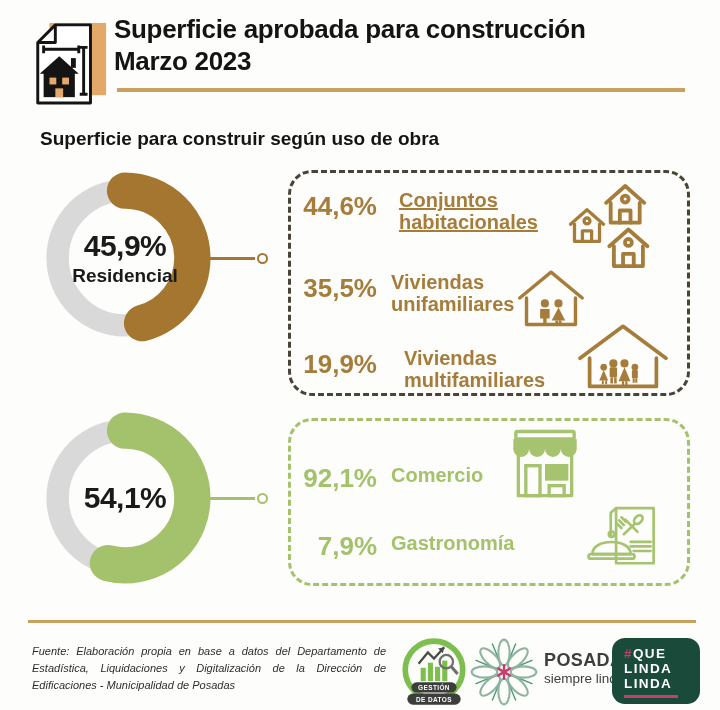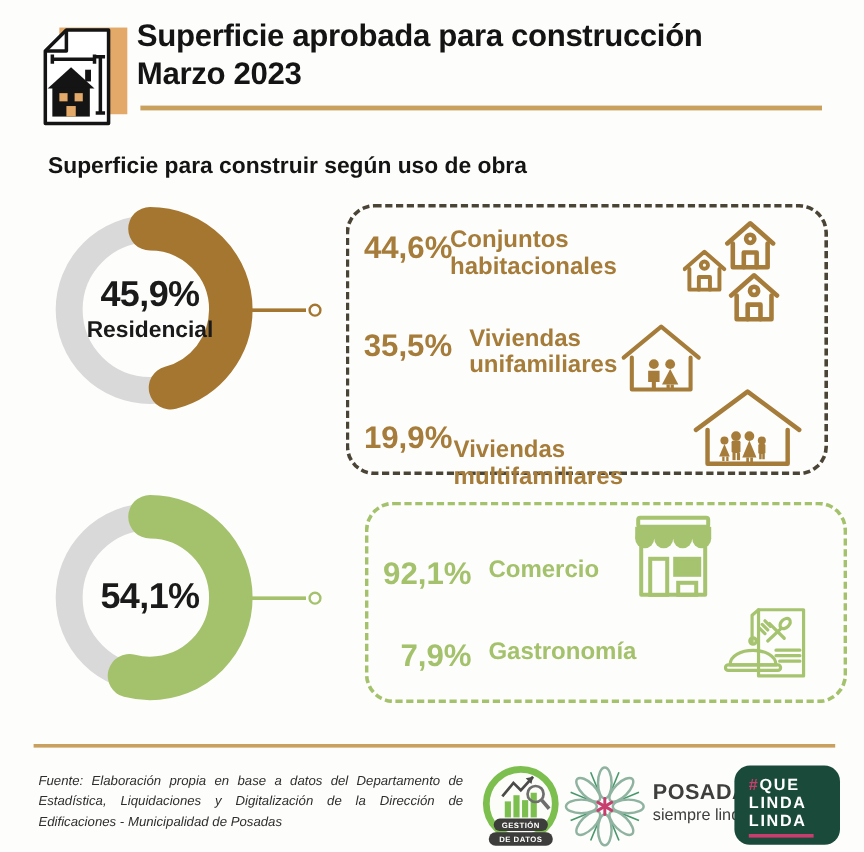--- a/index.html
+++ b/index.html
@@ -34,21 +34,21 @@
   .connector .dot{position:absolute;right:0;top:0.5px;width:11px;height:11px;border-radius:50%;
     box-sizing:border-box;background:#FDFDFB;}
   #connector-1 .line{background:#A5762F;}
   #connector-1 .dot{border:2.5px solid #A5762F;}
   #connector-2 .line{background:#A4C16C;}
   #connector-2 .dot{border:2.5px solid #A4C16C;}
 
   
   .dash-box{position:absolute;box-sizing:border-box;border-radius:24px;}
   #box-1{left:288px;top:170px;width:402px;height:226px;border:3px dashed #4A4436;}
-  #box-2{left:304px;top:418px;width:402px;height:168px;border:3px dashed #A4C16C;}
+  #box-2{left:288px;top:418px;width:402px;height:168px;border:3px dashed #A4C16C;}
   .bx-val{position:absolute;width:74px;text-align:right;font-size:26px;font-weight:800;}
   .bx-label{position:absolute;font-size:20px;font-weight:800;line-height:1.12;width:168px;}
   .brown-t{color:#A67C3B;}
   .green-t{color:#A4C16C;}
   .bx-icon{position:absolute;}
 
   
   #divider{position:absolute;left:28px;top:620px;width:668px;height:3px;background:#C9A05E;}
   #source{position:absolute;left:32px;top:632px;width:354px;font-size:11px;font-style:italic;
     color:#2E2E2E;line-height:1.55;text-align:justify;font-family:"Liberation Sans",sans-serif;}
@@ -100,54 +100,54 @@
       <div class="donut-label">Residencial</div>
     </div>
   </div>
   <div class="connector" id="connector-1">
     <div class="line"></div>
     <div class="dot"></div>
   </div>
 
   <div class="dash-box" id="box-1">
     <div class="bx-val brown-t" style="left:12px;top:18px;">44,6%</div>
-    <div class="bx-label brown-t" style="left:84px;top:16px;">Conjuntos habitacionales</div>
+    <div class="bx-label brown-t" style="left:108px;top:16px;text-decoration:underline;">Conjuntos habitacionales</div>
     <svg class="bx-icon" style="left:278px;top:10px;width:84px;height:90px;" viewBox="0 0 104 112">
       <defs>
         <g id="lil-house" fill="none" stroke="#A67C3B" stroke-width="5" stroke-linecap="round" stroke-linejoin="round">
           <path d="M2,26 L27,4 L52,26"></path>
           <path d="M8,26 V52 H46 V26"></path>
           <circle cx="27" cy="21" r="4.5"></circle>
           <path d="M20,52 V36 H34 V52"></path>
         </g>
       </defs>
       <use href="#lil-house" transform="translate(0,30) scale(0.82)"></use>
       <use href="#lil-house" transform="translate(44,0) scale(0.95)"></use>
       <use href="#lil-house" transform="translate(48,54) scale(0.95)"></use>
     </svg>
 
-    <div class="bx-val brown-t" style="left:12px;top:100px;text-align:center;">35,5%</div>
+    <div class="bx-val brown-t" style="left:12px;top:100px;">35,5%</div>
     <div class="bx-label brown-t" style="left:100px;top:98px;">Viviendas unifamiliares</div>
     <svg class="bx-icon" style="left:226px;top:94px;width:68px;height:62px;" viewBox="0 0 100 90">
       <g fill="none" stroke="#A67C3B" stroke-width="5" stroke-linecap="round" stroke-linejoin="round">
         <path d="M4,45 L50,7 L96,45"></path>
         <path d="M14,45 V84 H86 V45"></path>
       </g>
       <g fill="#A67C3B">
         <circle cx="41" cy="53" r="6"></circle>
         <path d="M34,61 h14 v14 h-4.5 v9 h-5 v-9 h-4.5 z"></path>
         <circle cx="61" cy="53" r="6"></circle>
         <path d="M61,59 L51,78 H71 Z"></path>
         <rect x="56.5" y="78" width="4" height="7"></rect>
         <rect x="61.5" y="78" width="4" height="7"></rect>
       </g>
     </svg>
 
     <div class="bx-val brown-t" style="left:12px;top:176px;">19,9%</div>
-    <div class="bx-label brown-t" style="left:87px;top:174px;margin-top:17px;">Viviendas multifamiliares</div>
+    <div class="bx-label brown-t" style="left:113px;top:174px;">Viviendas multifamiliares</div>
     <svg class="bx-icon" style="left:286px;top:148px;width:92px;height:70px;" viewBox="0 0 124 94">
       <g fill="none" stroke="#A67C3B" stroke-width="5" stroke-linecap="round" stroke-linejoin="round">
         <path d="M4,50 L62,7 L120,50"></path>
         <path d="M17,50 V88 H107 V50"></path>
       </g>
       <g fill="#A67C3B">
         <circle cx="36" cy="62" r="4.5"></circle>
         <path d="M36,66 L30,80 H42 Z"></path>
         <rect x="33.5" y="80" width="2.6" height="5"></rect>
           <rect x="38" y="80" width="2.6" height="5"></rect>

